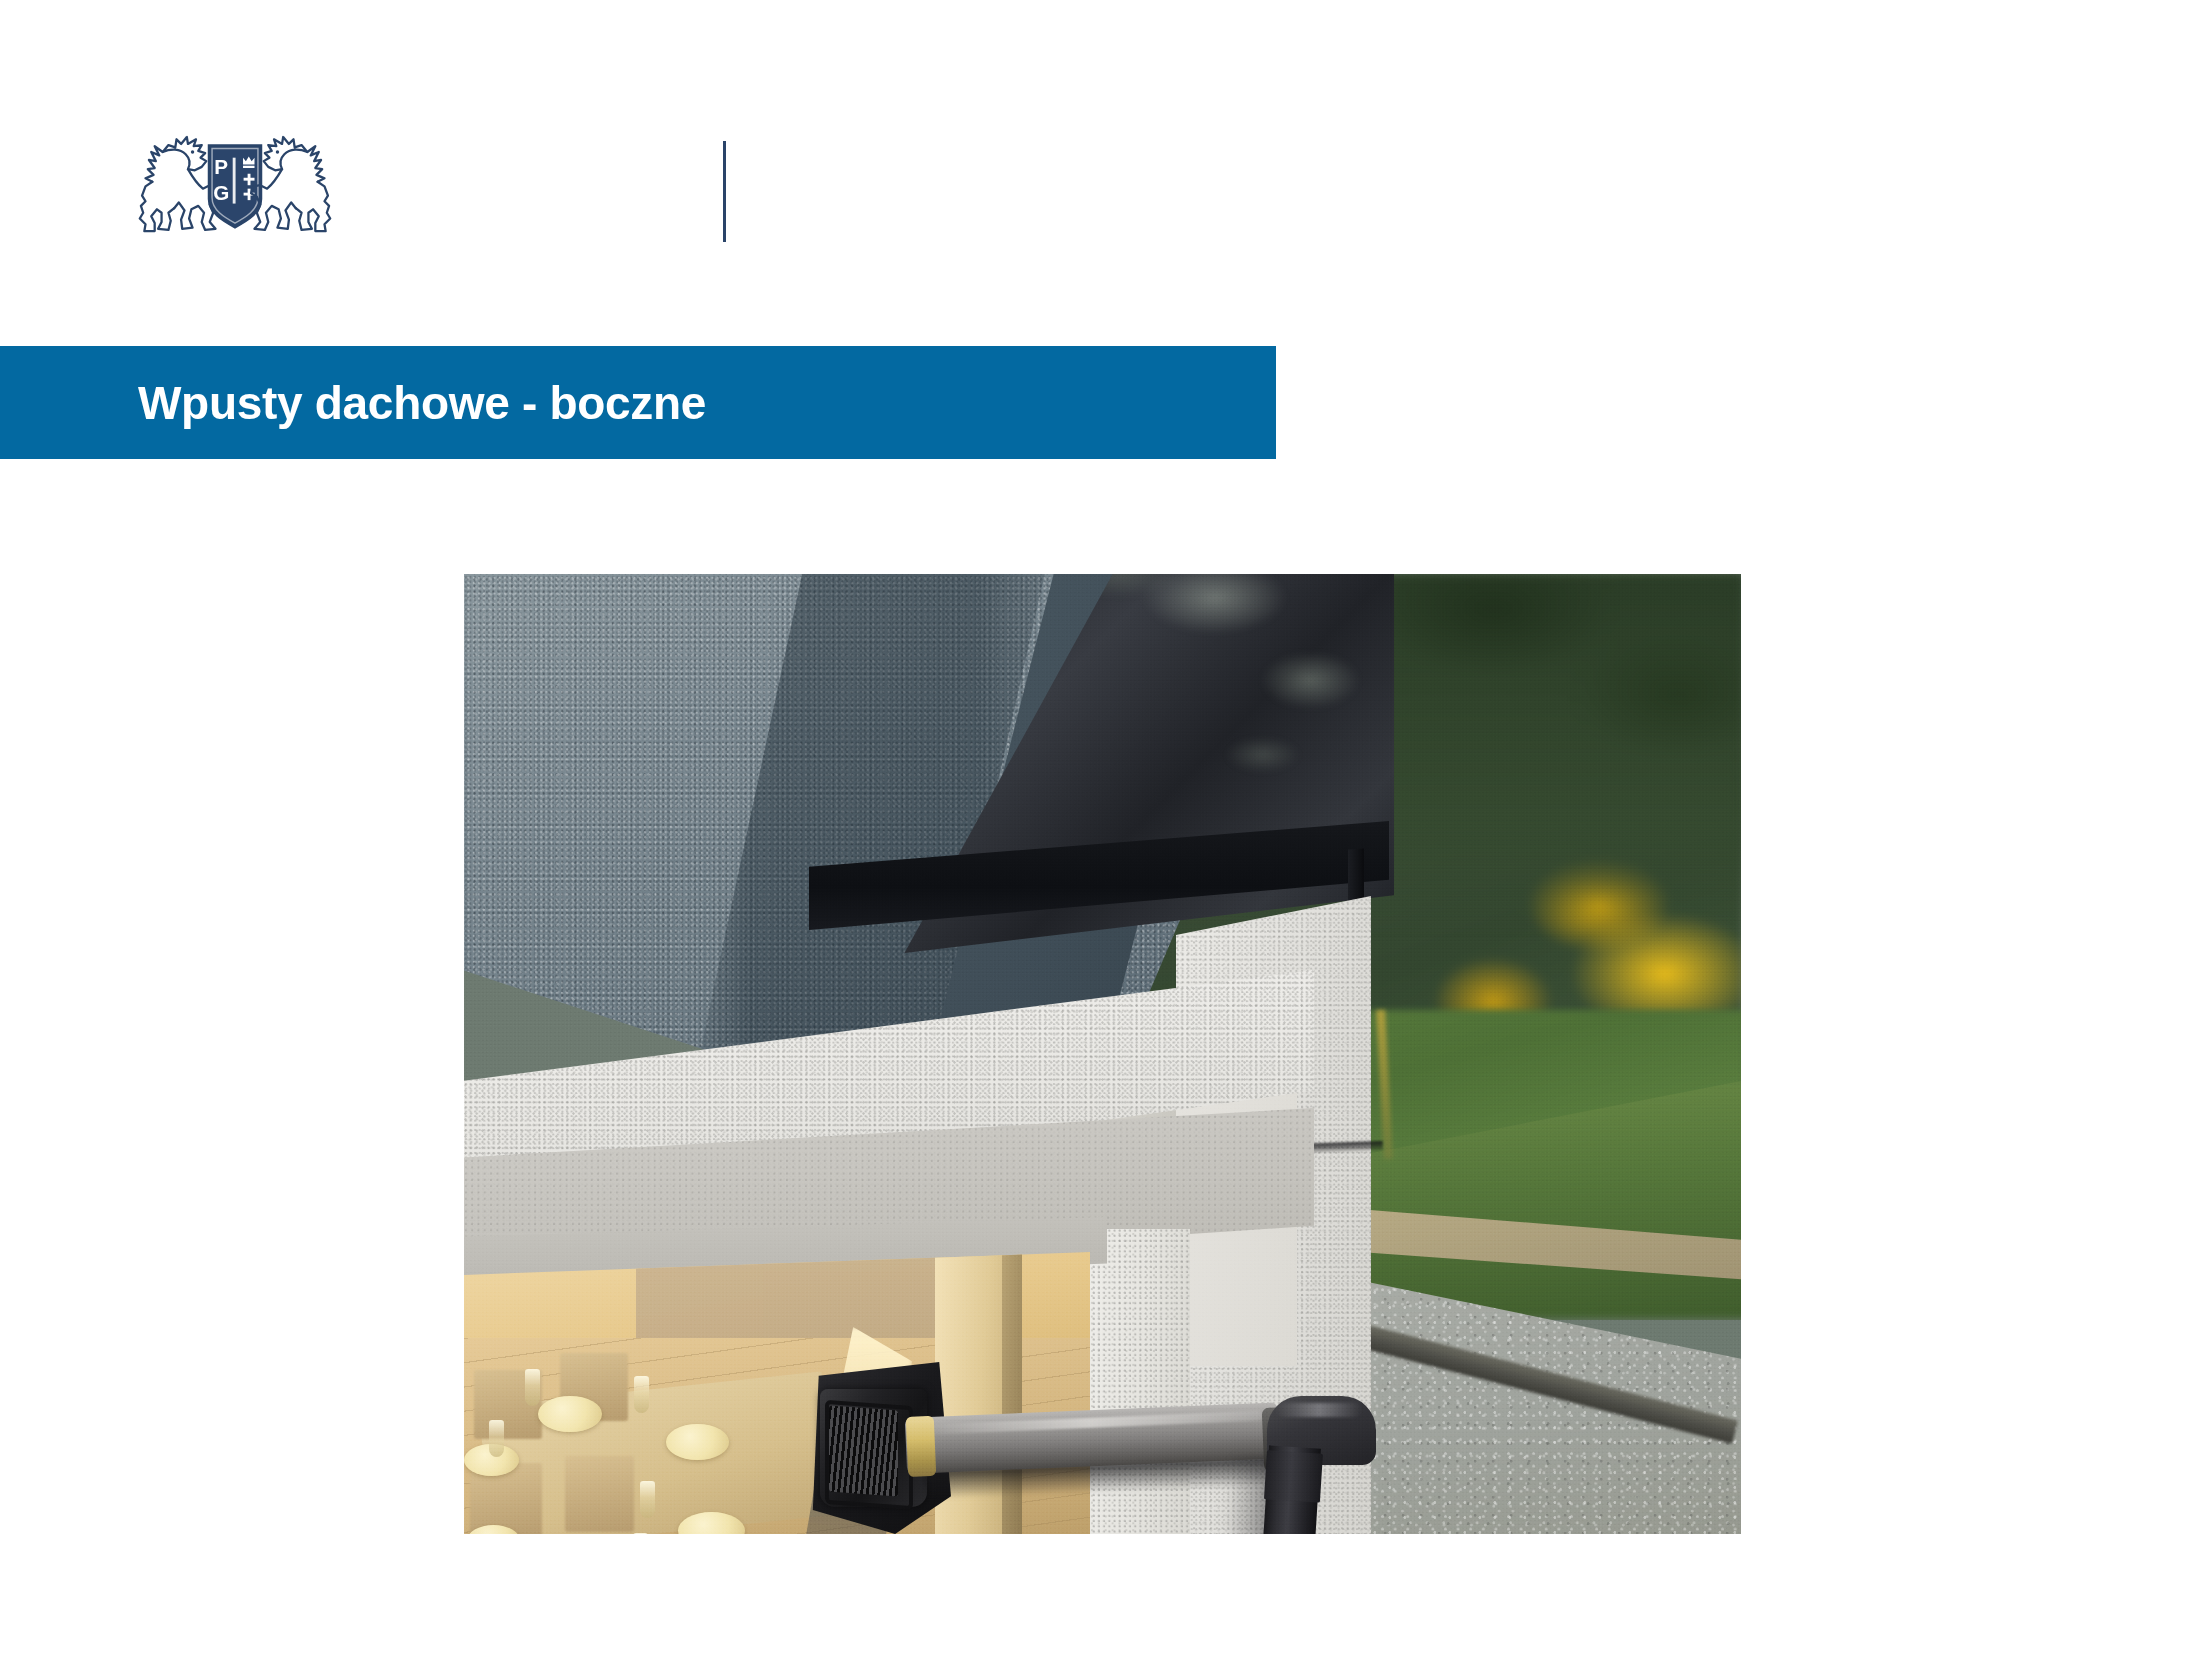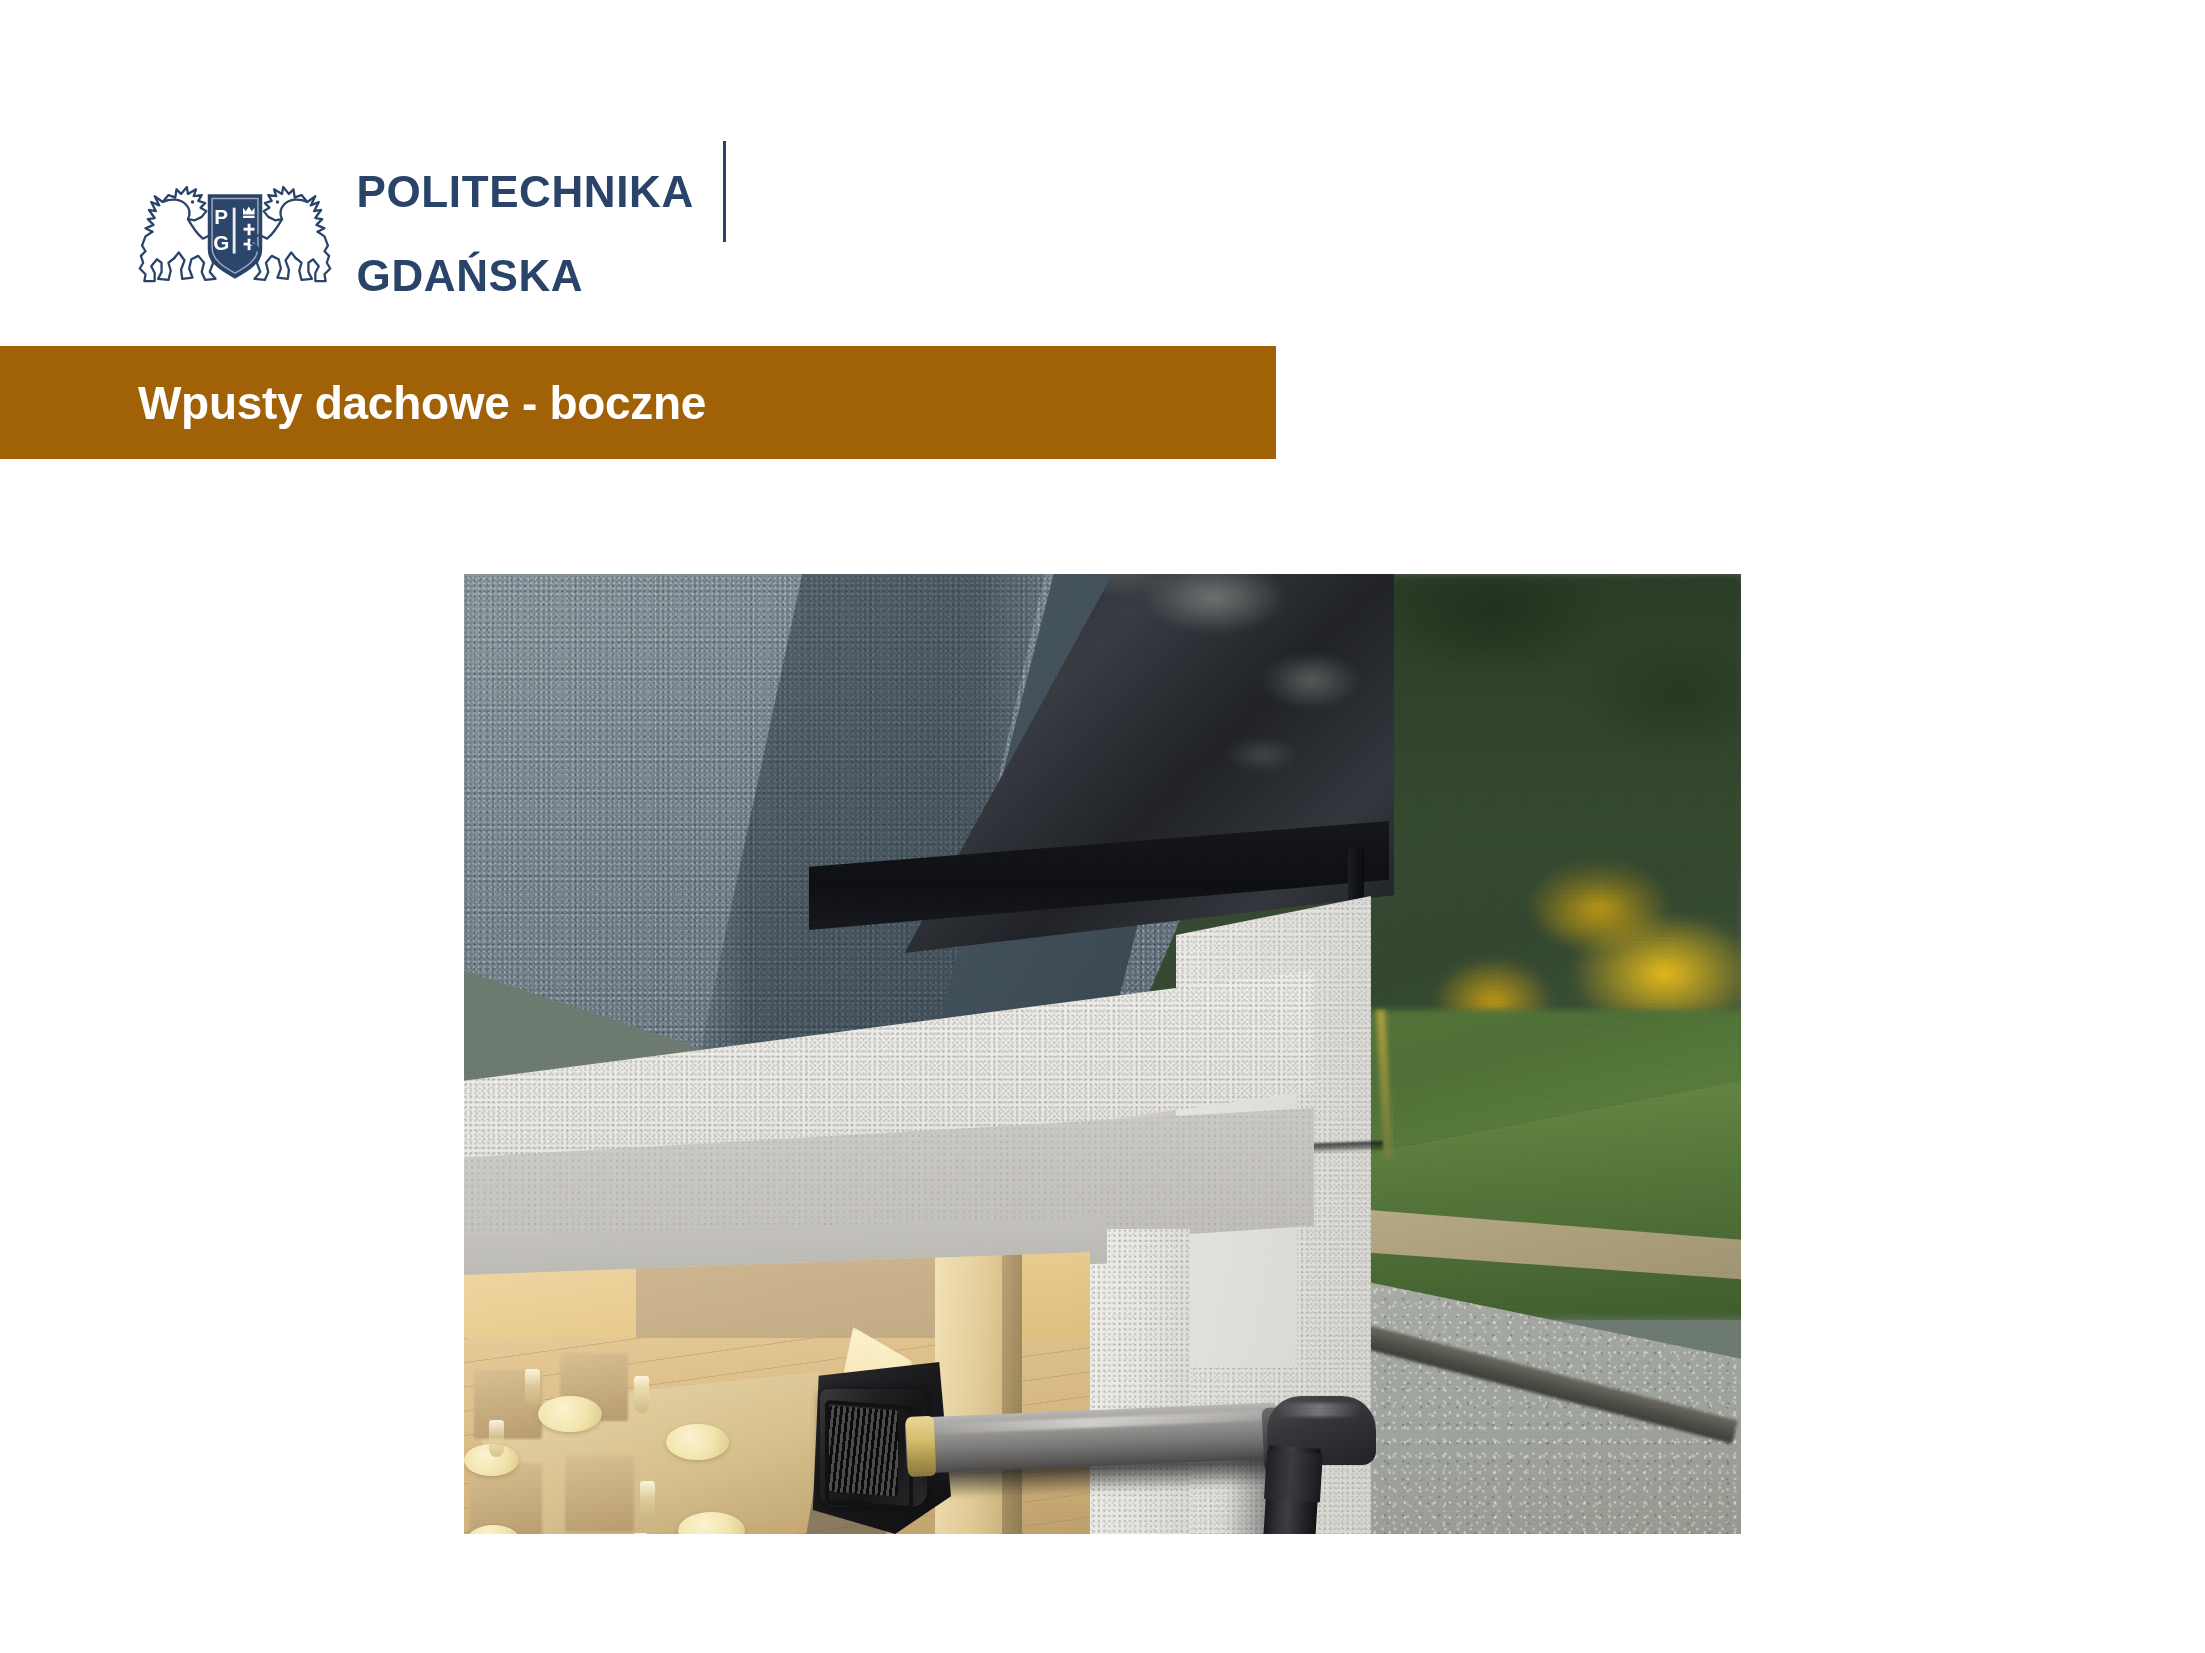--- a/index.html
+++ b/index.html
@@ -82,21 +82,21 @@
     white-space: nowrap;
   }
 
   
   .title-banner {
     position: absolute;
     left: 0;
     top: 346px;
     width: 1276px;
     height: 113px;
-    background: #a16207;
+    background: #0369a1;
   }
   .title-banner-text {
     position: absolute;
     left: 138px;
     top: 50%;
     transform: translateY(-50%);
     color: #ffffff;
     font-size: 46px;
     font-weight: 700;
     letter-spacing: -0.3px;
@@ -705,24 +705,20 @@
         <g fill="none" stroke="#2a4469" stroke-width="4" stroke-linejoin="round" stroke-linecap="round">
 
           <path d="M316 40 L330 30 L322 46 L336 40 L328 56 L340 54 L330 68 L342 70 L332 80 L346 86 L334 92"></path>
           <path d="M334 92 L346 100 L352 116 L346 126 L354 134 L350 146 L356 156 L346 166 L348 178 L330 178 L330 164 L336 152 L326 140 L318 146 L318 162 L324 174 L306 176 L302 160 L306 146 L296 138"></path>
           <path d="M316 40 C302 34 286 34 276 44 C268 52 268 62 272 70 L260 72 L248 66 L240 56 L250 50 L242 42 L254 38 L248 28 L262 30 L258 18 L272 26 L274 14 L284 26 L292 18 L294 32 L306 28 Z"></path>
           <path d="M272 70 C264 84 256 96 246 104 L234 98 L222 100 L218 112 L228 118 L234 132 L228 146 L234 162 L224 174 L242 176 L248 162 L244 146 L254 134 L266 140 L270 156 L264 172 L282 174 L284 158 L278 142 L288 128 L296 138"></path>
           <circle cx="264" cy="40" r="3" fill="#2a4469" stroke="none"></circle>
         </g>
       </svg>
 
-      <div class="brand-wordmark">
-        <span class="wm-line">POLITECHNIKA</span>
-        <span class="wm-line">GDAŃSKA</span>
-      </div>
     </div>
 
     <div class="header-divider"></div>
 
   </div>
 
   <div class="title-banner">
     <div class="title-banner-text">Wpusty dachowe - boczne</div>
   </div>
 

